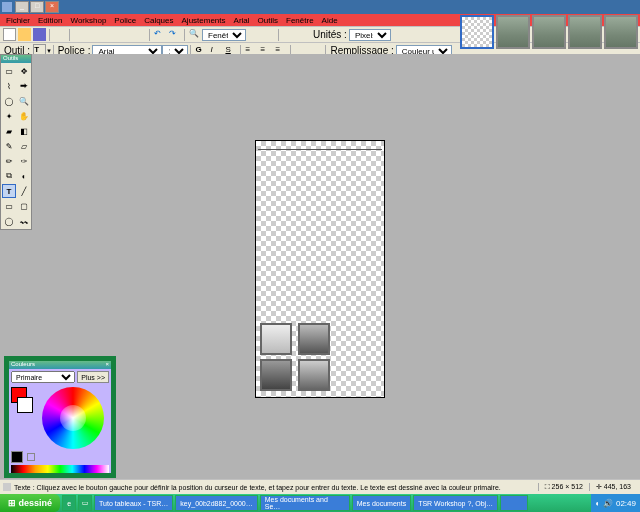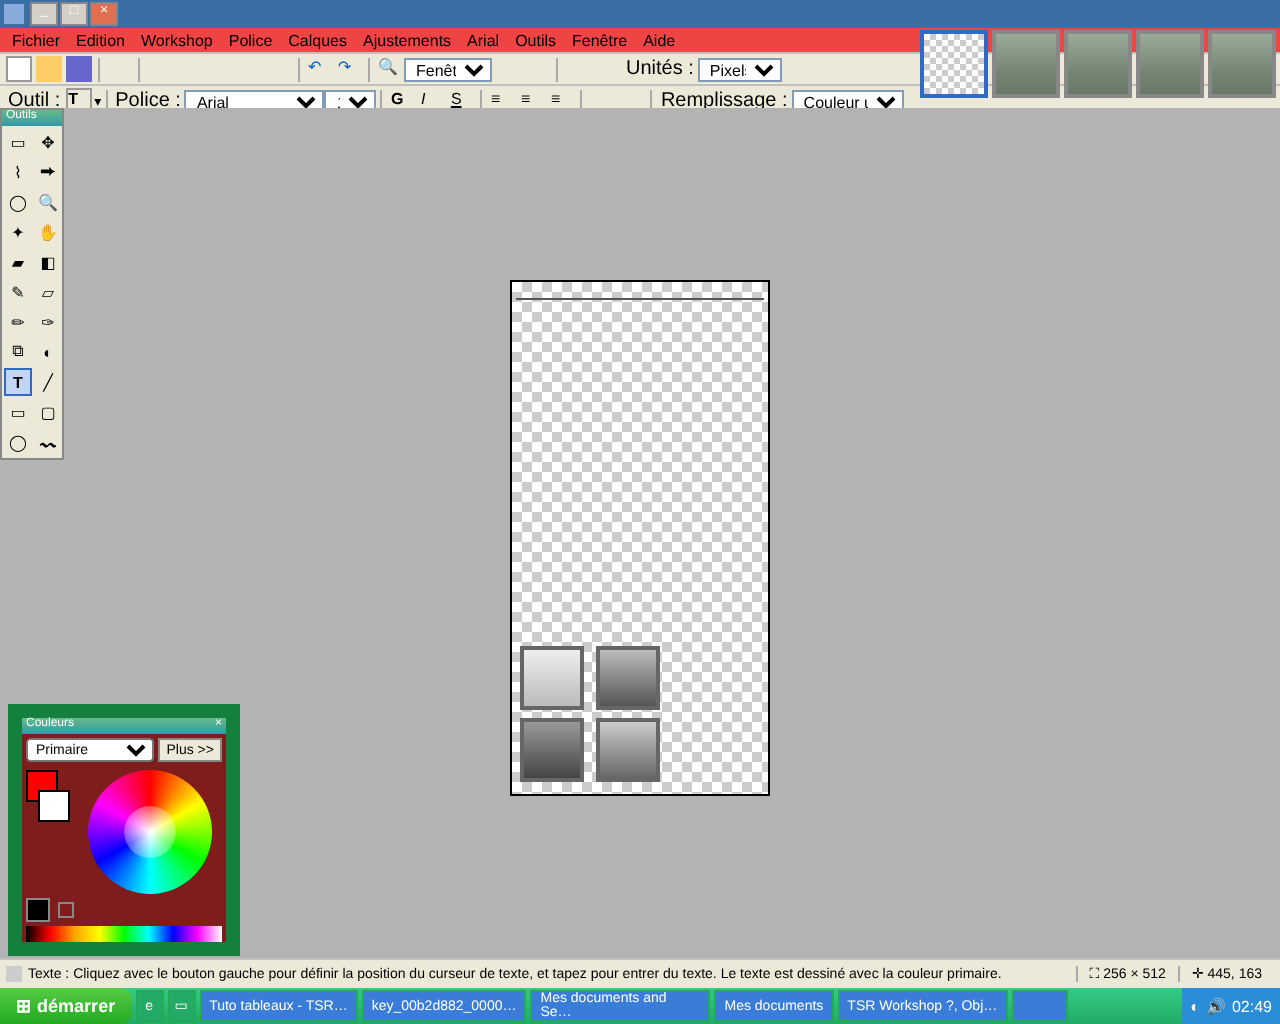--- a/index.html
+++ b/index.html
@@ -23,21 +23,21 @@
 .thumb.img{background:linear-gradient(#9a9,#787 60%,#676)}
 .workspace{background:#b3b3b3;position:absolute;left:0;right:0;top:54px;bottom:32px}
 .canvas{position:absolute;left:256px;top:140px;width:128px;height:256px;background:repeating-conic-gradient(#ccc 0 25%,#fff 0 50%) 0 0/10px 10px;border:1px solid #000;transform-origin:top left}
 .canvas .line{position:absolute;top:8px;left:2px;right:2px;height:1px;border-top:1px solid #555}
 .photocell{position:absolute;width:32px;height:32px;border:2px solid #666;background:linear-gradient(#ddd,#888);box-sizing:border-box}
 .toolbox{position:absolute;left:0;top:54px;width:30px;background:#ece9d8;border:1px solid #888;z-index:10}
 .toolbox .tbh{height:8px;background:linear-gradient(#6b8,#39a);color:#fff;font-size:6px;padding:0 2px}
 .toolbox .tgrid{display:grid;grid-template-columns:1fr 1fr;gap:1px;padding:1px}
 .tool{width:12px;height:12px;background:#ece9d8;border:1px solid transparent;display:flex;align-items:center;justify-content:center;font-size:8px}
 .tool.sel{background:#c2d5f2;border:1px solid #316ac5}
-.colorwin{position:absolute;left:4px;bottom:34px;width:102px;height:112px;background:#7f1d1d;border:7px solid #15803d;z-index:10}
+.colorwin{position:absolute;left:4px;bottom:34px;width:102px;height:112px;background:#c4b5fd;border:5px solid #15803d;z-index:10}
 .colorwin .cwh{height:8px;background:linear-gradient(#6b8,#39a);color:#fff;font-size:6px;padding:0 2px;display:flex;justify-content:space-between}
 .colorwin .cwrow{display:flex;align-items:center;padding:2px;gap:2px}
 .colorwin select{font-size:7px;height:12px;flex:1}
 .colorwin .morebtn{font-size:7px;height:12px;border:1px solid #888;background:#ece9d8;padding:0 3px}
 .colorwin .swatch{width:14px;height:14px;border:1px solid #000;margin:2px}
 .wheel{width:62px;height:62px;border-radius:50%;margin:2px auto;background:conic-gradient(red,yellow,lime,cyan,blue,magenta,red);position:relative}
 .wheel::after{content:"";position:absolute;inset:18px;border-radius:50%;background:radial-gradient(#fff,transparent)}
 .colorbar{height:8px;margin:2px;background:linear-gradient(90deg,#000,red,orange,yellow,lime,cyan,blue,magenta,#fff)}
 .statusbar{position:absolute;left:0;right:0;bottom:18px;height:14px;background:#ece9d8;border-top:1px solid #c0c0c0;display:flex;align-items:center;font-size:7px;padding:0 3px}
 .statusbar .sf{flex:1}
@@ -206,21 +206,21 @@
 <div class="statusbar">
   <div style="width:8px;height:8px;background:#ccc;margin-right:3px"></div>
   <div class="sf">Texte : Cliquez avec le bouton gauche pour définir la position du curseur de texte, et tapez pour entrer du texte. Le texte est dessiné avec la couleur primaire.</div>
   <div class="sc">⛶ <span>256 × 512</span></div>
   <div class="sc">✛ <span>445, 163</span></div>
 </div>
 
 <div class="taskbar">
   <div class="start">
       <span style="margin-right:3px">⊞</span>
-      <span>démarrer</span>
+      <span>dessiné</span>
     </div>
   <div class="task i">e</div>
   <div class="task i">▭</div>
   <div class="task">Tuto tableaux - TSR…</div>
   <div class="task">key_00b2d882_0000…</div>
   <div class="task">Mes documents and Se…</div>
   <div class="task">Mes documents</div>
   <div class="task">TSR Workshop ?, Obj…</div>
   <div class="task" style="width:18px"></div>
   <div class="tray">

